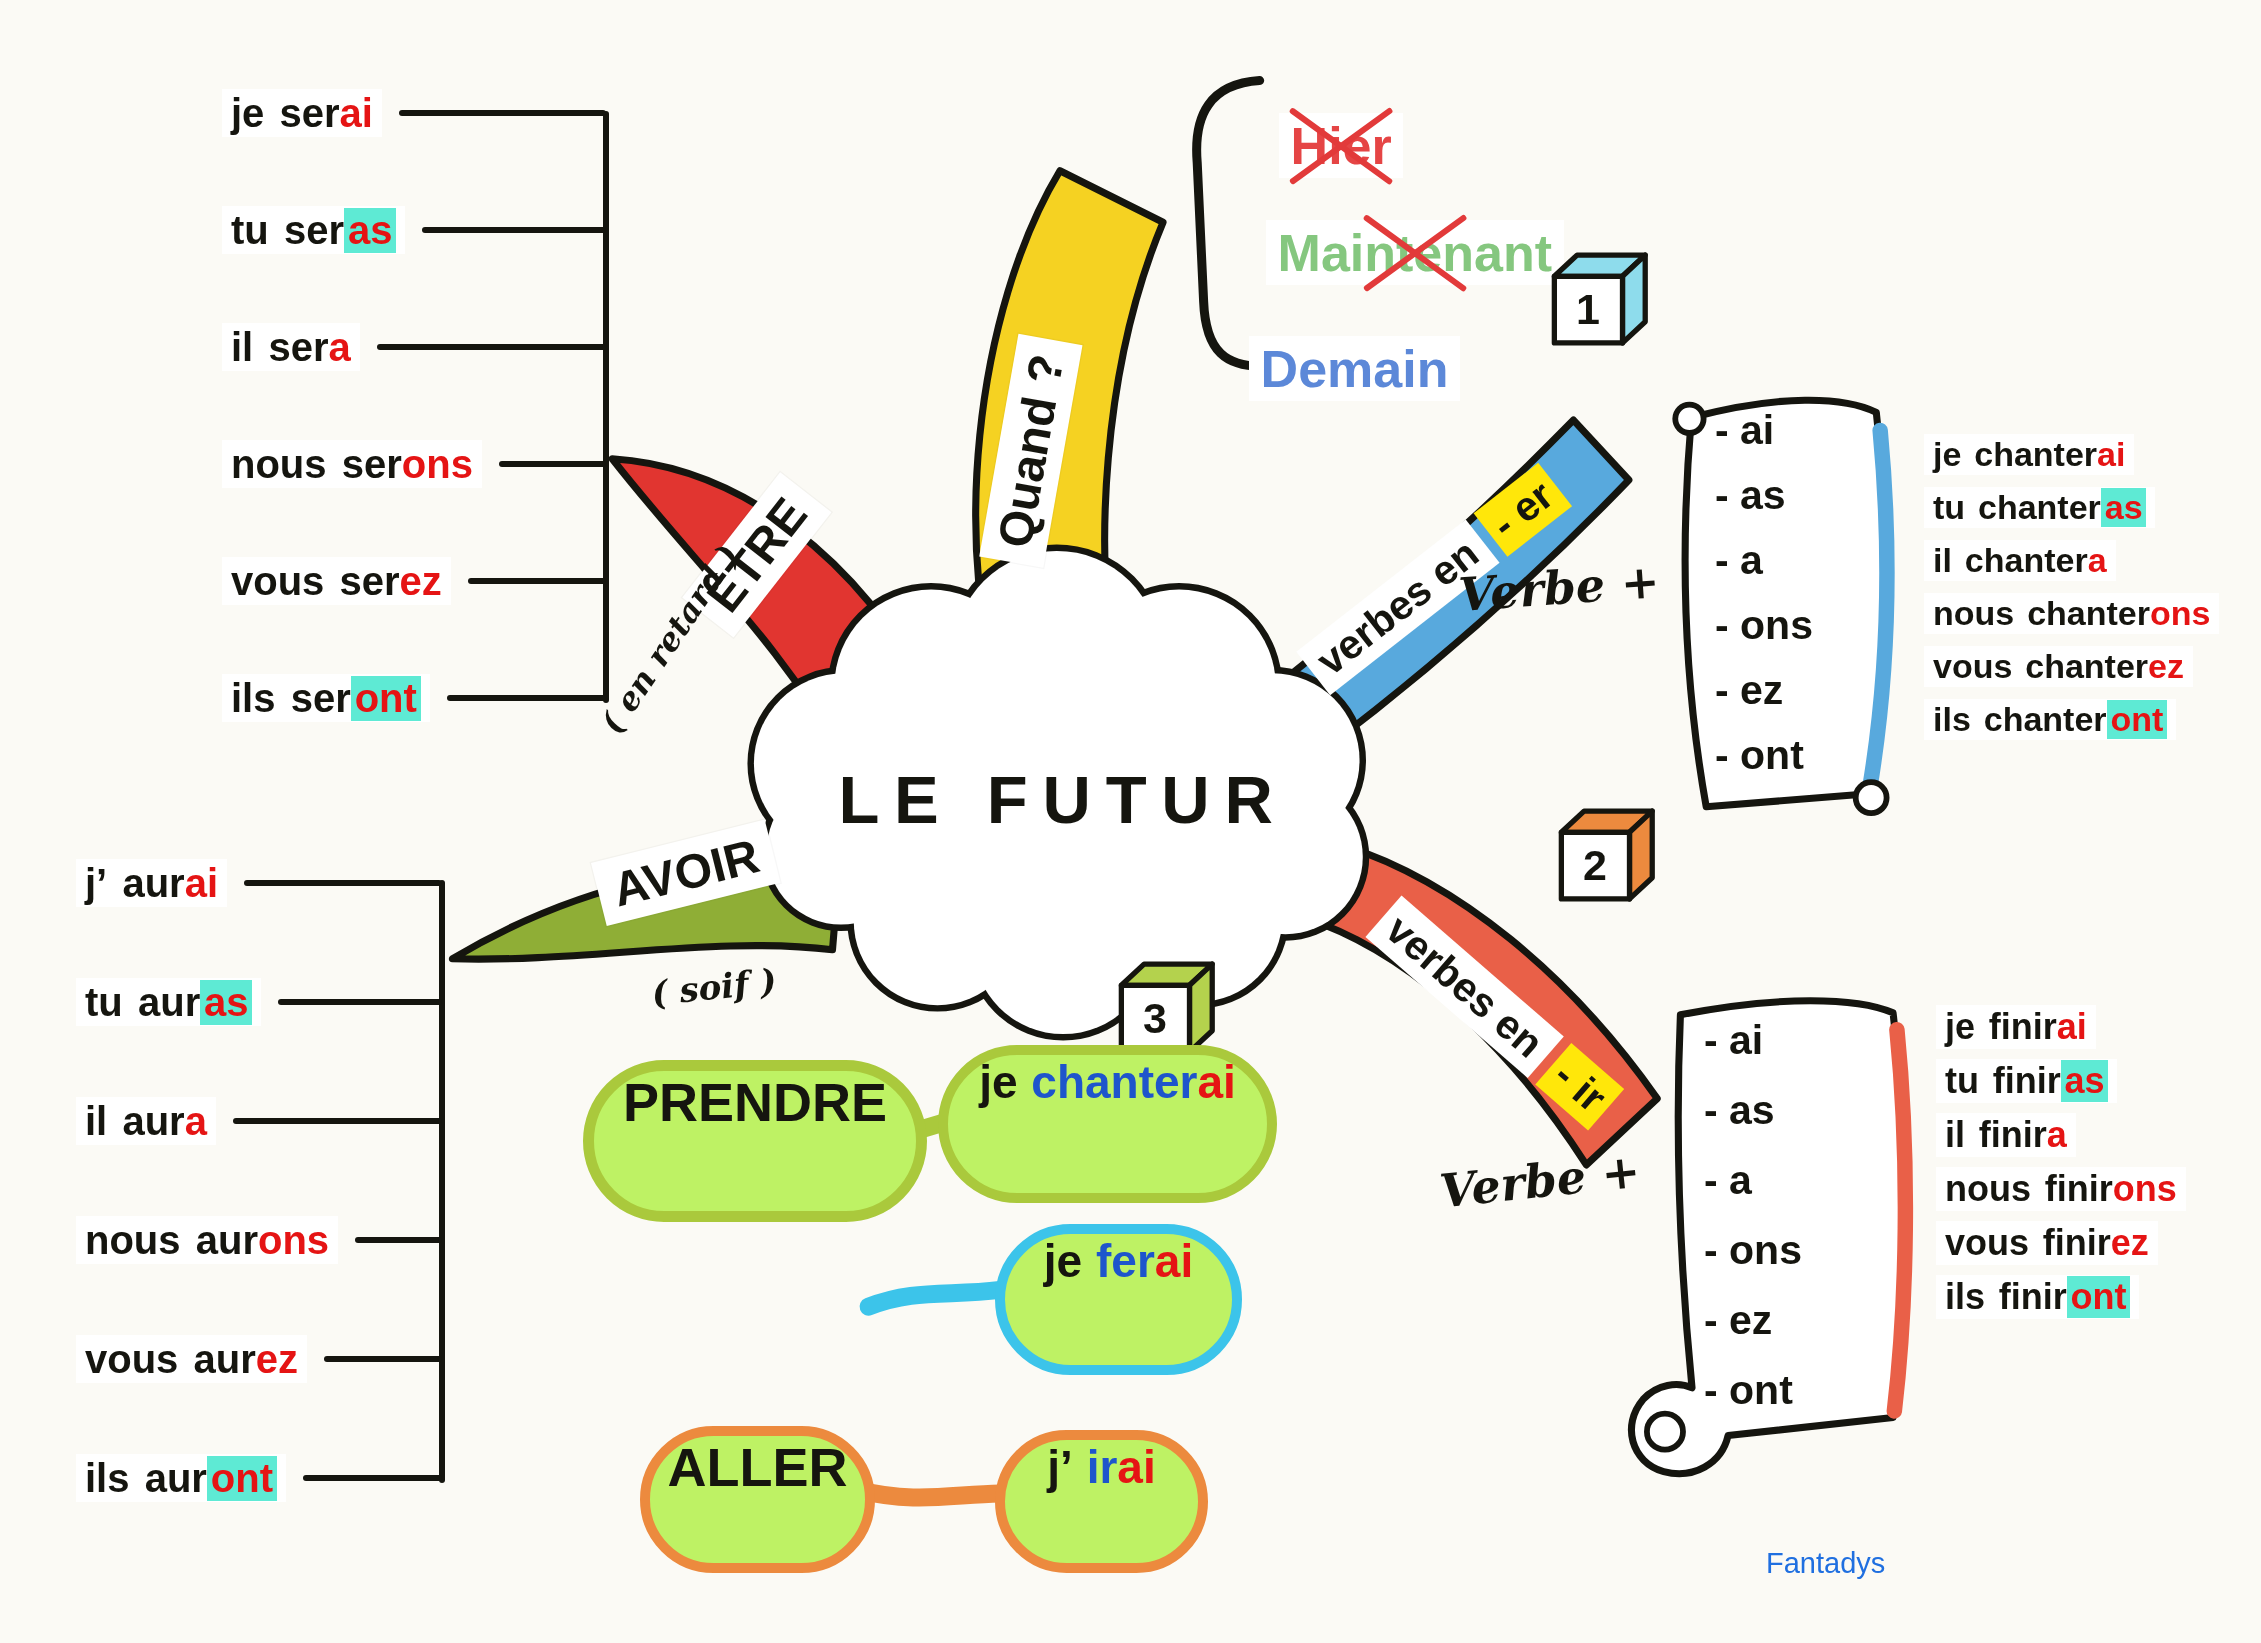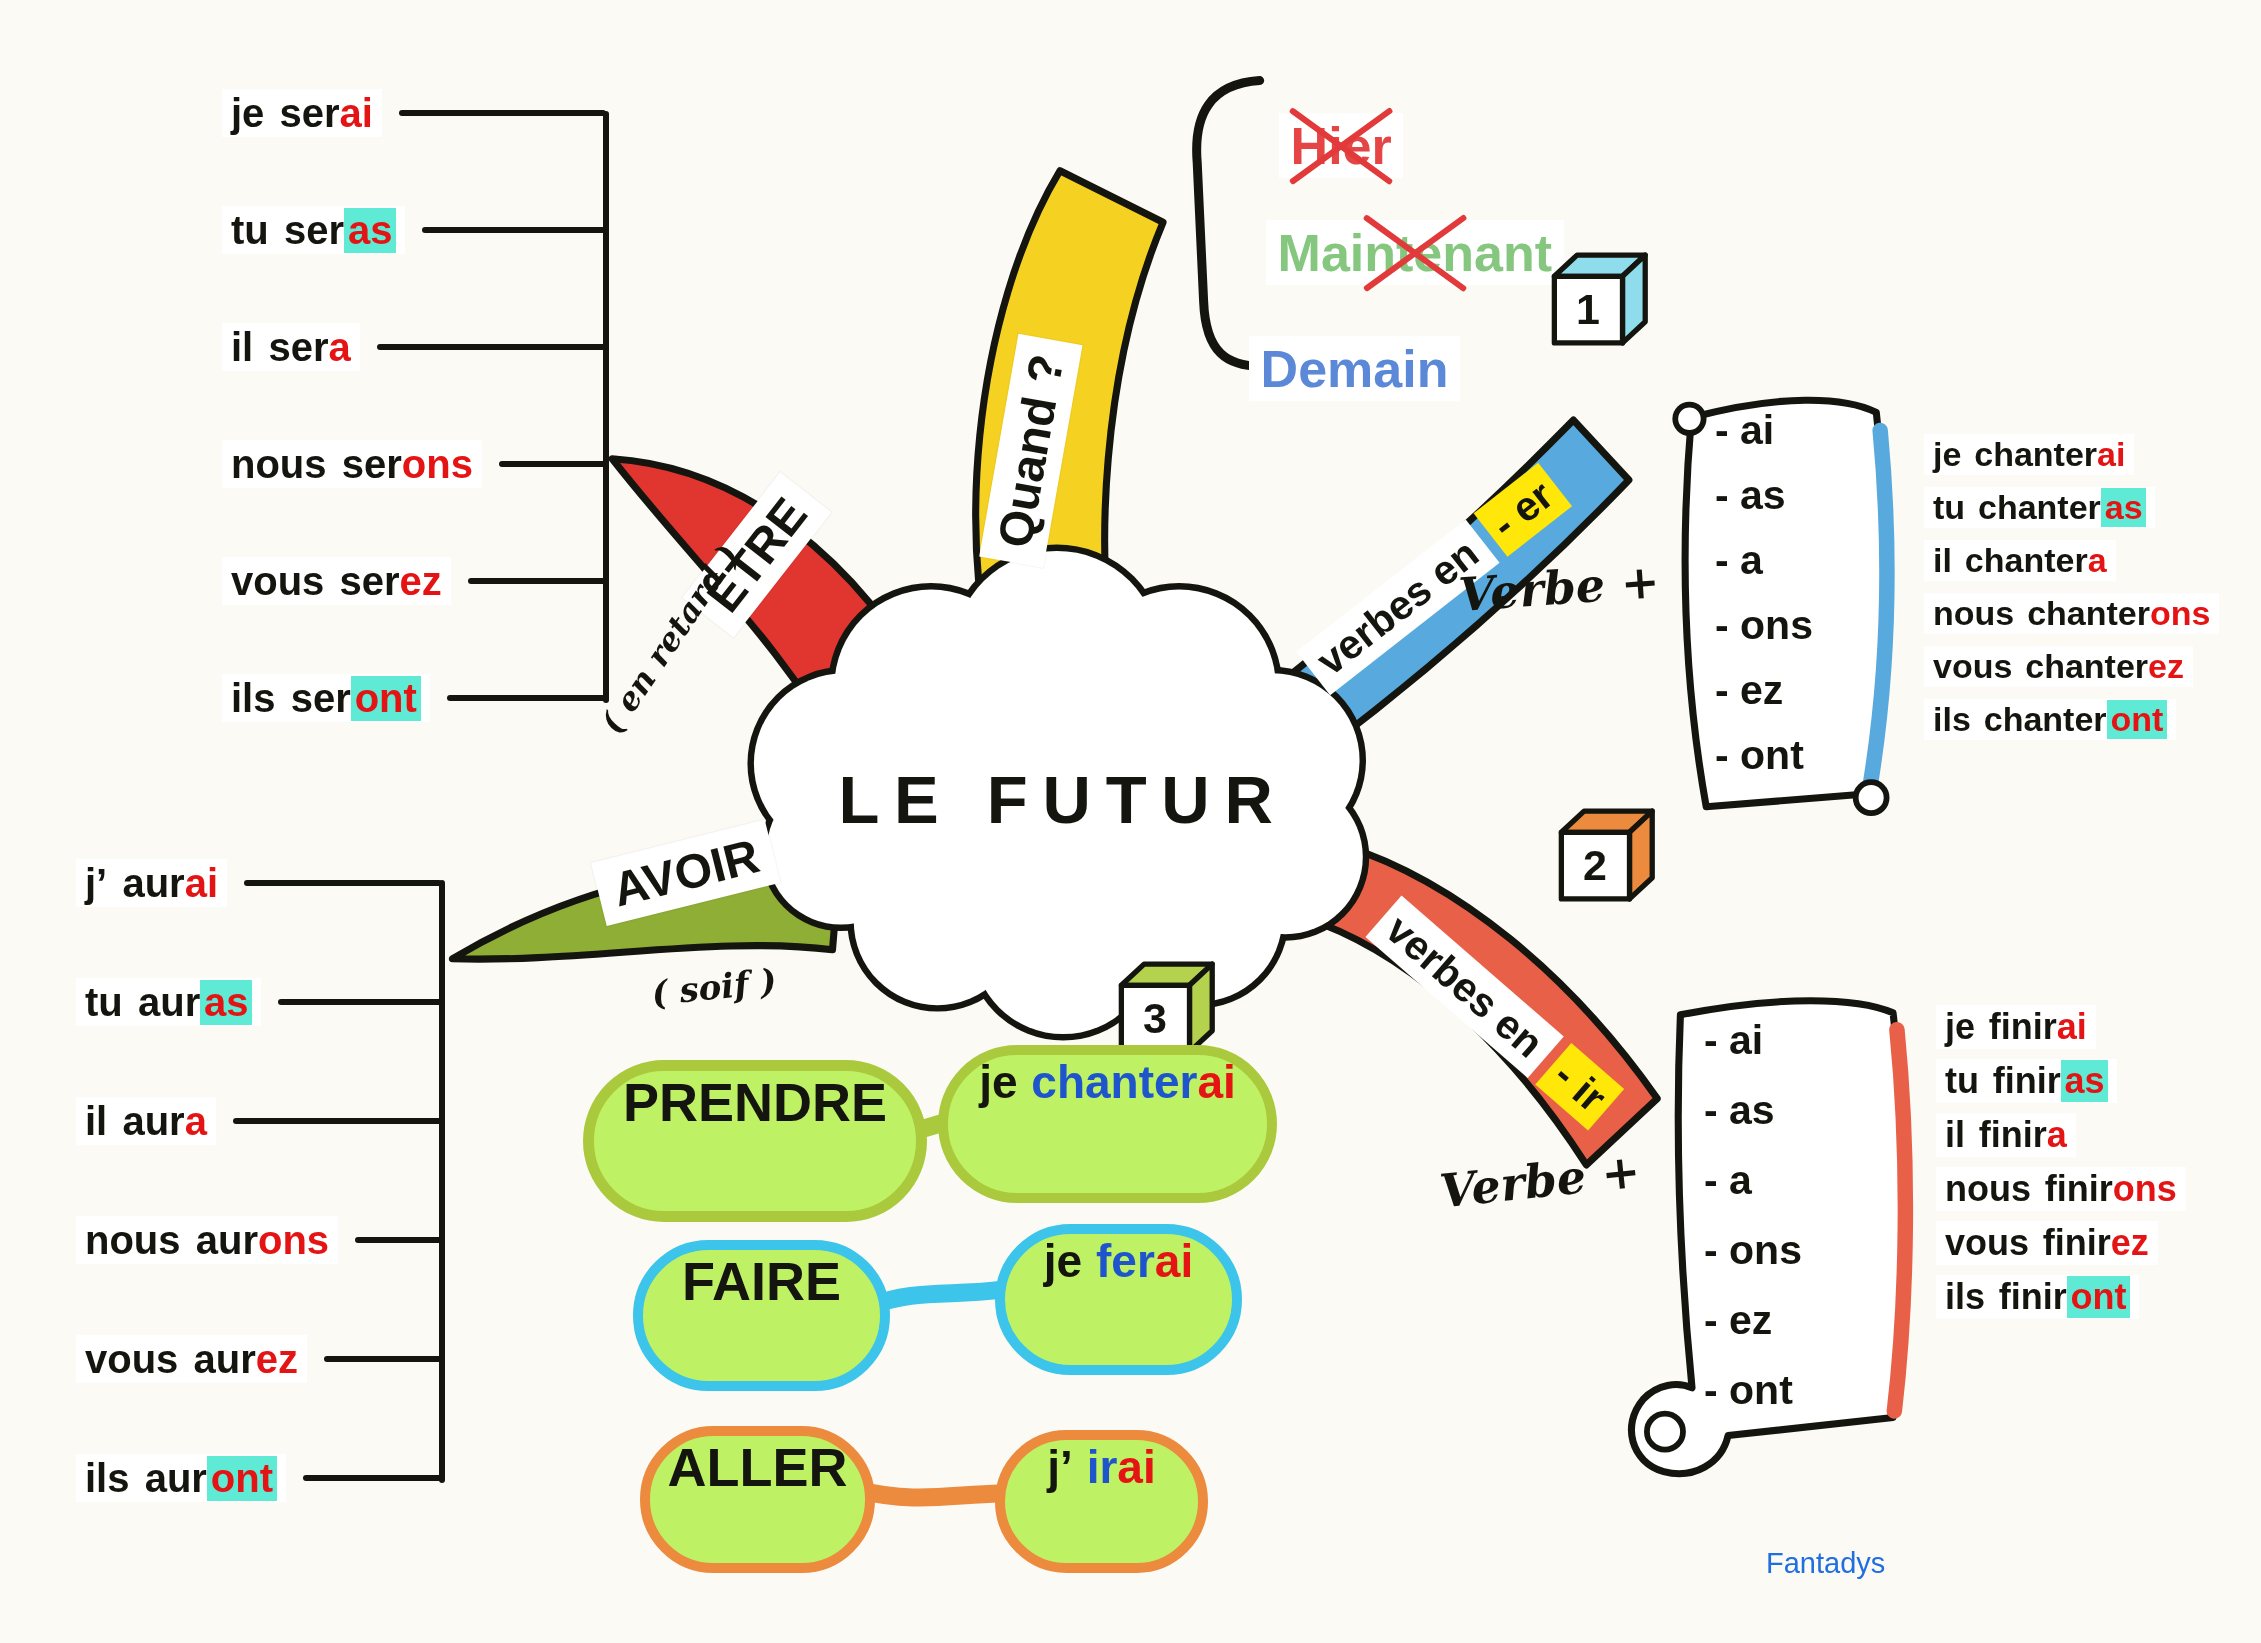--- a/index.html
+++ b/index.html
@@ -416,23 +416,20 @@
 
   <div class="pill" id="prendre-pill">
     <span>PRENDRE</span>
   </div>
   <div class="pill" id="prendre-result">
     <span class="res-pr">je</span>
       <span class="res-st">chanter</span>
       <span class="res-en">ai</span>
   </div>
 
-  <div class="pill" id="faire-pill">
-    <span>FAIRE</span>
-  </div>
   <div class="pill" id="faire-result">
     <span class="res-pr">je</span>
       <span class="res-st">fer</span>
       <span class="res-en">ai</span>
   </div>
 
   <div class="pill" id="aller-pill">
     <span>ALLER</span>
   </div>
   <div class="pill" id="aller-result">

